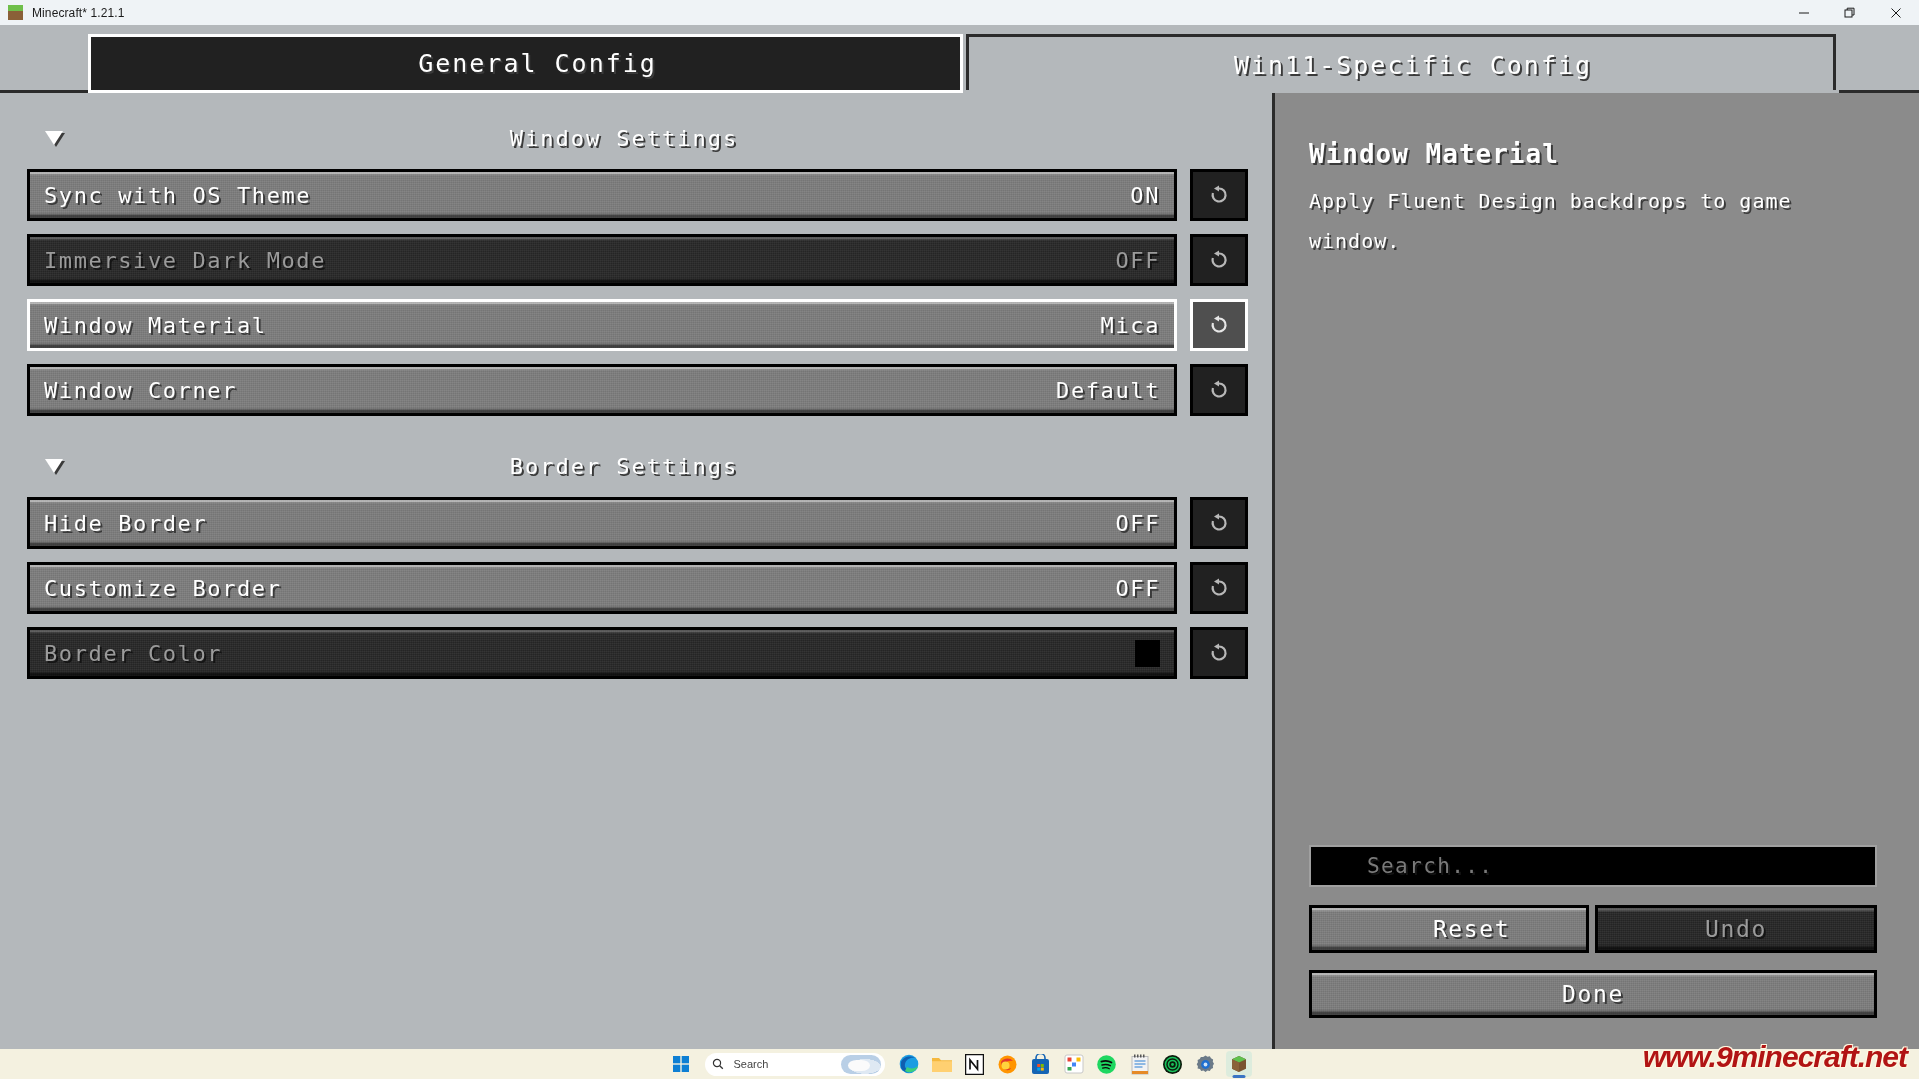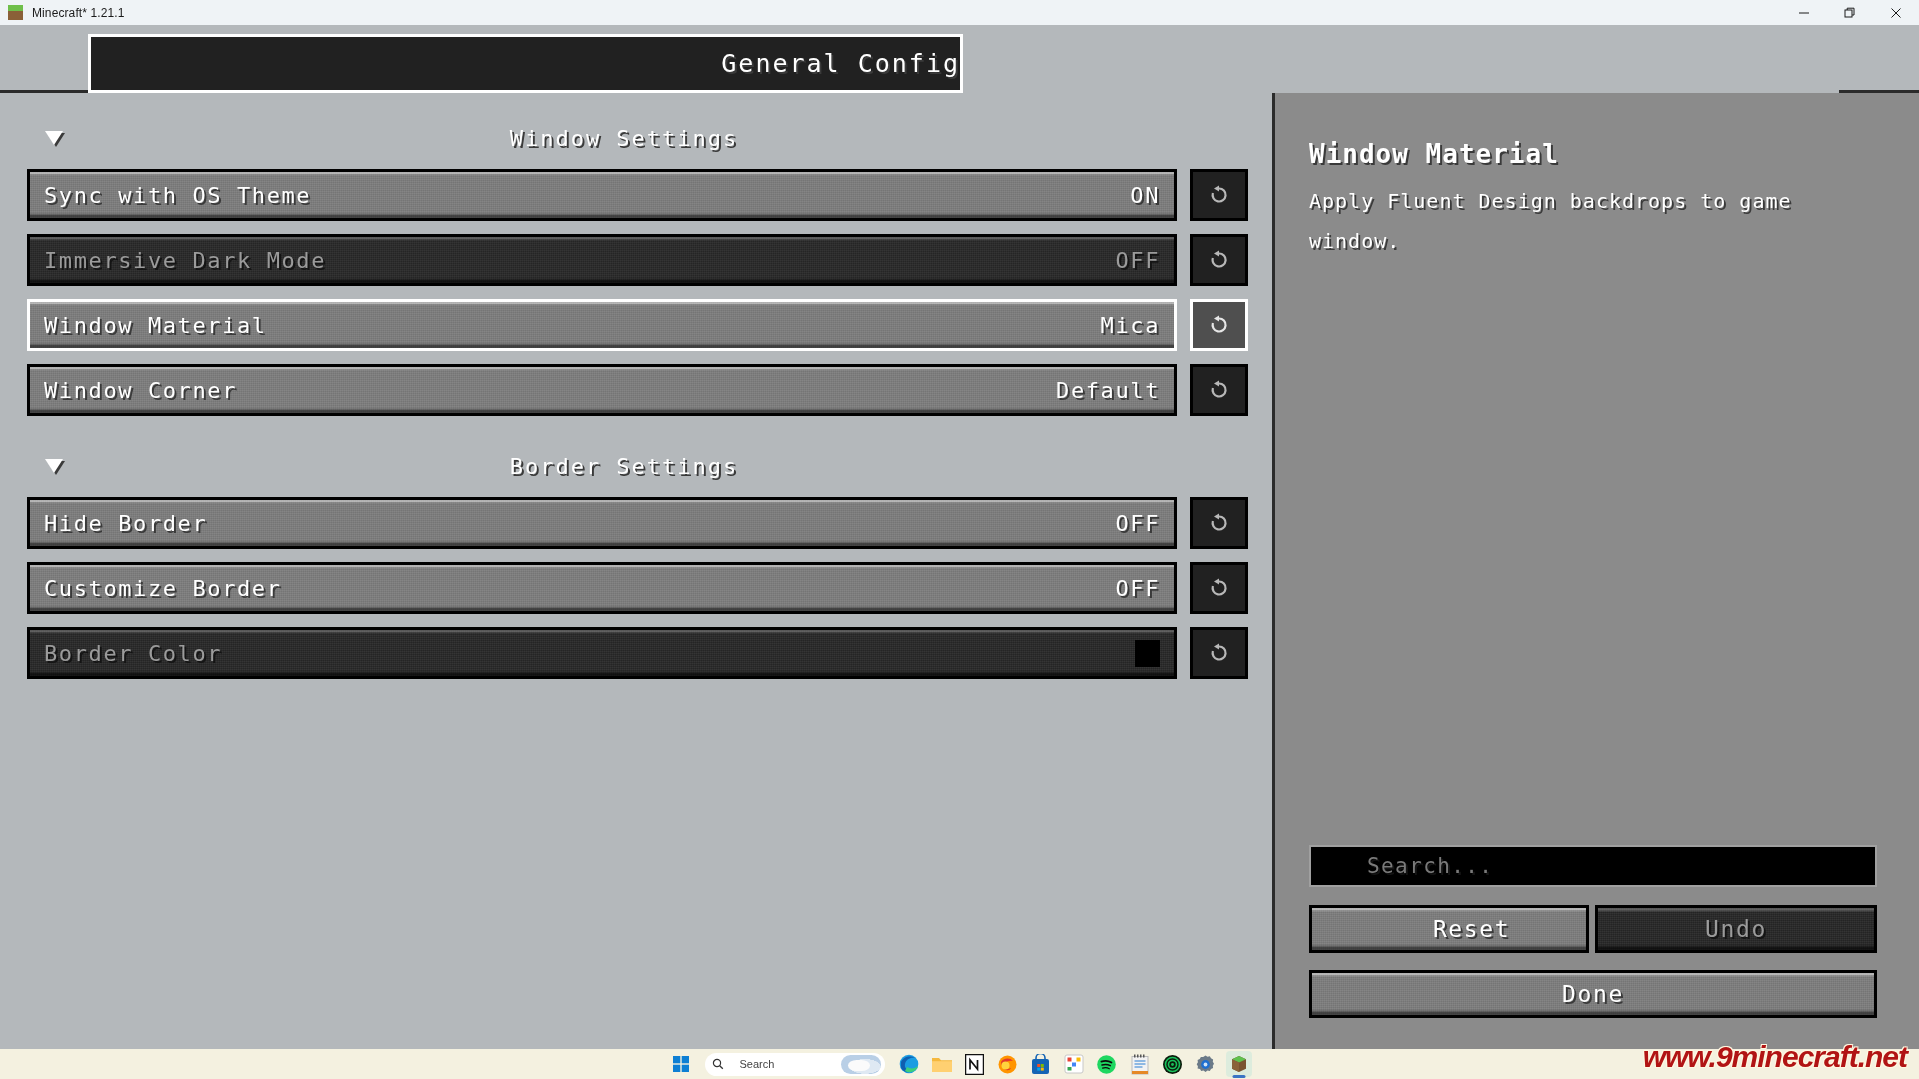--- a/index.html
+++ b/index.html
@@ -31,21 +31,21 @@
   
   .game{
     position:absolute; left:0; top:25px; width:1919px; height:1024px;
     background:#b4b8bb;
   }
 
   
   .tabstrip{ position:absolute; left:0; top:0; width:1919px; height:68px; }
   .tab{
     position:absolute; top:9px; height:59px;
-    display:flex; align-items:center; justify-content:flex-end;
+    display:flex; align-items:center; justify-content:center;
     font-size:25px; letter-spacing:2px;
     text-shadow:2px 2px 0 #3a3a3a;
     padding-left:24px;
   }
   .tab-active{
     left:88px; width:875px;
     background:#212121;
     border:3px solid #ffffff;
     color:#ffffff;
   }
@@ -175,21 +175,21 @@
   .ti{ width:26px; height:26px; position:relative; display:flex; align-items:center; justify-content:center; }
   .ti .dot{position:absolute;left:50%;bottom:-2px;transform:translateX(-50%);width:3px;height:3px;border-radius:50%;background:#555;}
   .ti-active{ background:#ddecdd; border-radius:4px; }
   .ti-active .dot{ width:13px; height:3px; border-radius:2px; background:#3a74c4; bottom:-1px;}
   .searchpill{
     width:180px; height:23px; background:#ffffff; border-radius:12px;
     display:flex; align-items:center; padding:0 7px; margin:0 4px;
     font-family:"Liberation Sans", sans-serif; font-size:11px; color:#444;
     position:relative; overflow:hidden;
   }
-  .searchpill .stext{ margin-left:16px; }
+  .searchpill .stext{ margin-left:10px; }
   .bear{
     position:absolute; right:4px; top:2px; width:40px; height:19px;
     background:radial-gradient(ellipse at 60% 60%, #dfe9f3 0 45%, #b9cfe6 46% 100%);
     border-radius:10px;
   }
   .bear:after{
     content:""; position:absolute; left:7px; top:5px; width:22px;height:11px;
     background:#fbfbfb; border-radius:11px/7px;
   }
   .watermark{
@@ -228,20 +228,23 @@
     </svg>
   </div>
 </div>
 
 <div class="game">
 
   <div class="tabstrip">
     <div class="tab-underline"></div>
     <div class="tab tab-active">
       <span>General Config</span>
+    </div>
+    <div class="tab tab-inactive">
+      <span>Win11-Specific Config</span>
     </div>
     <div class="tab-underline-gap"></div>
   </div>
 
   <div class="leftpane">
 
     <div class="cat" style="top:24px;">
       <div class="cat-arrow"></div>
       <span class="cat-label">Window Settings</span>
     </div>

